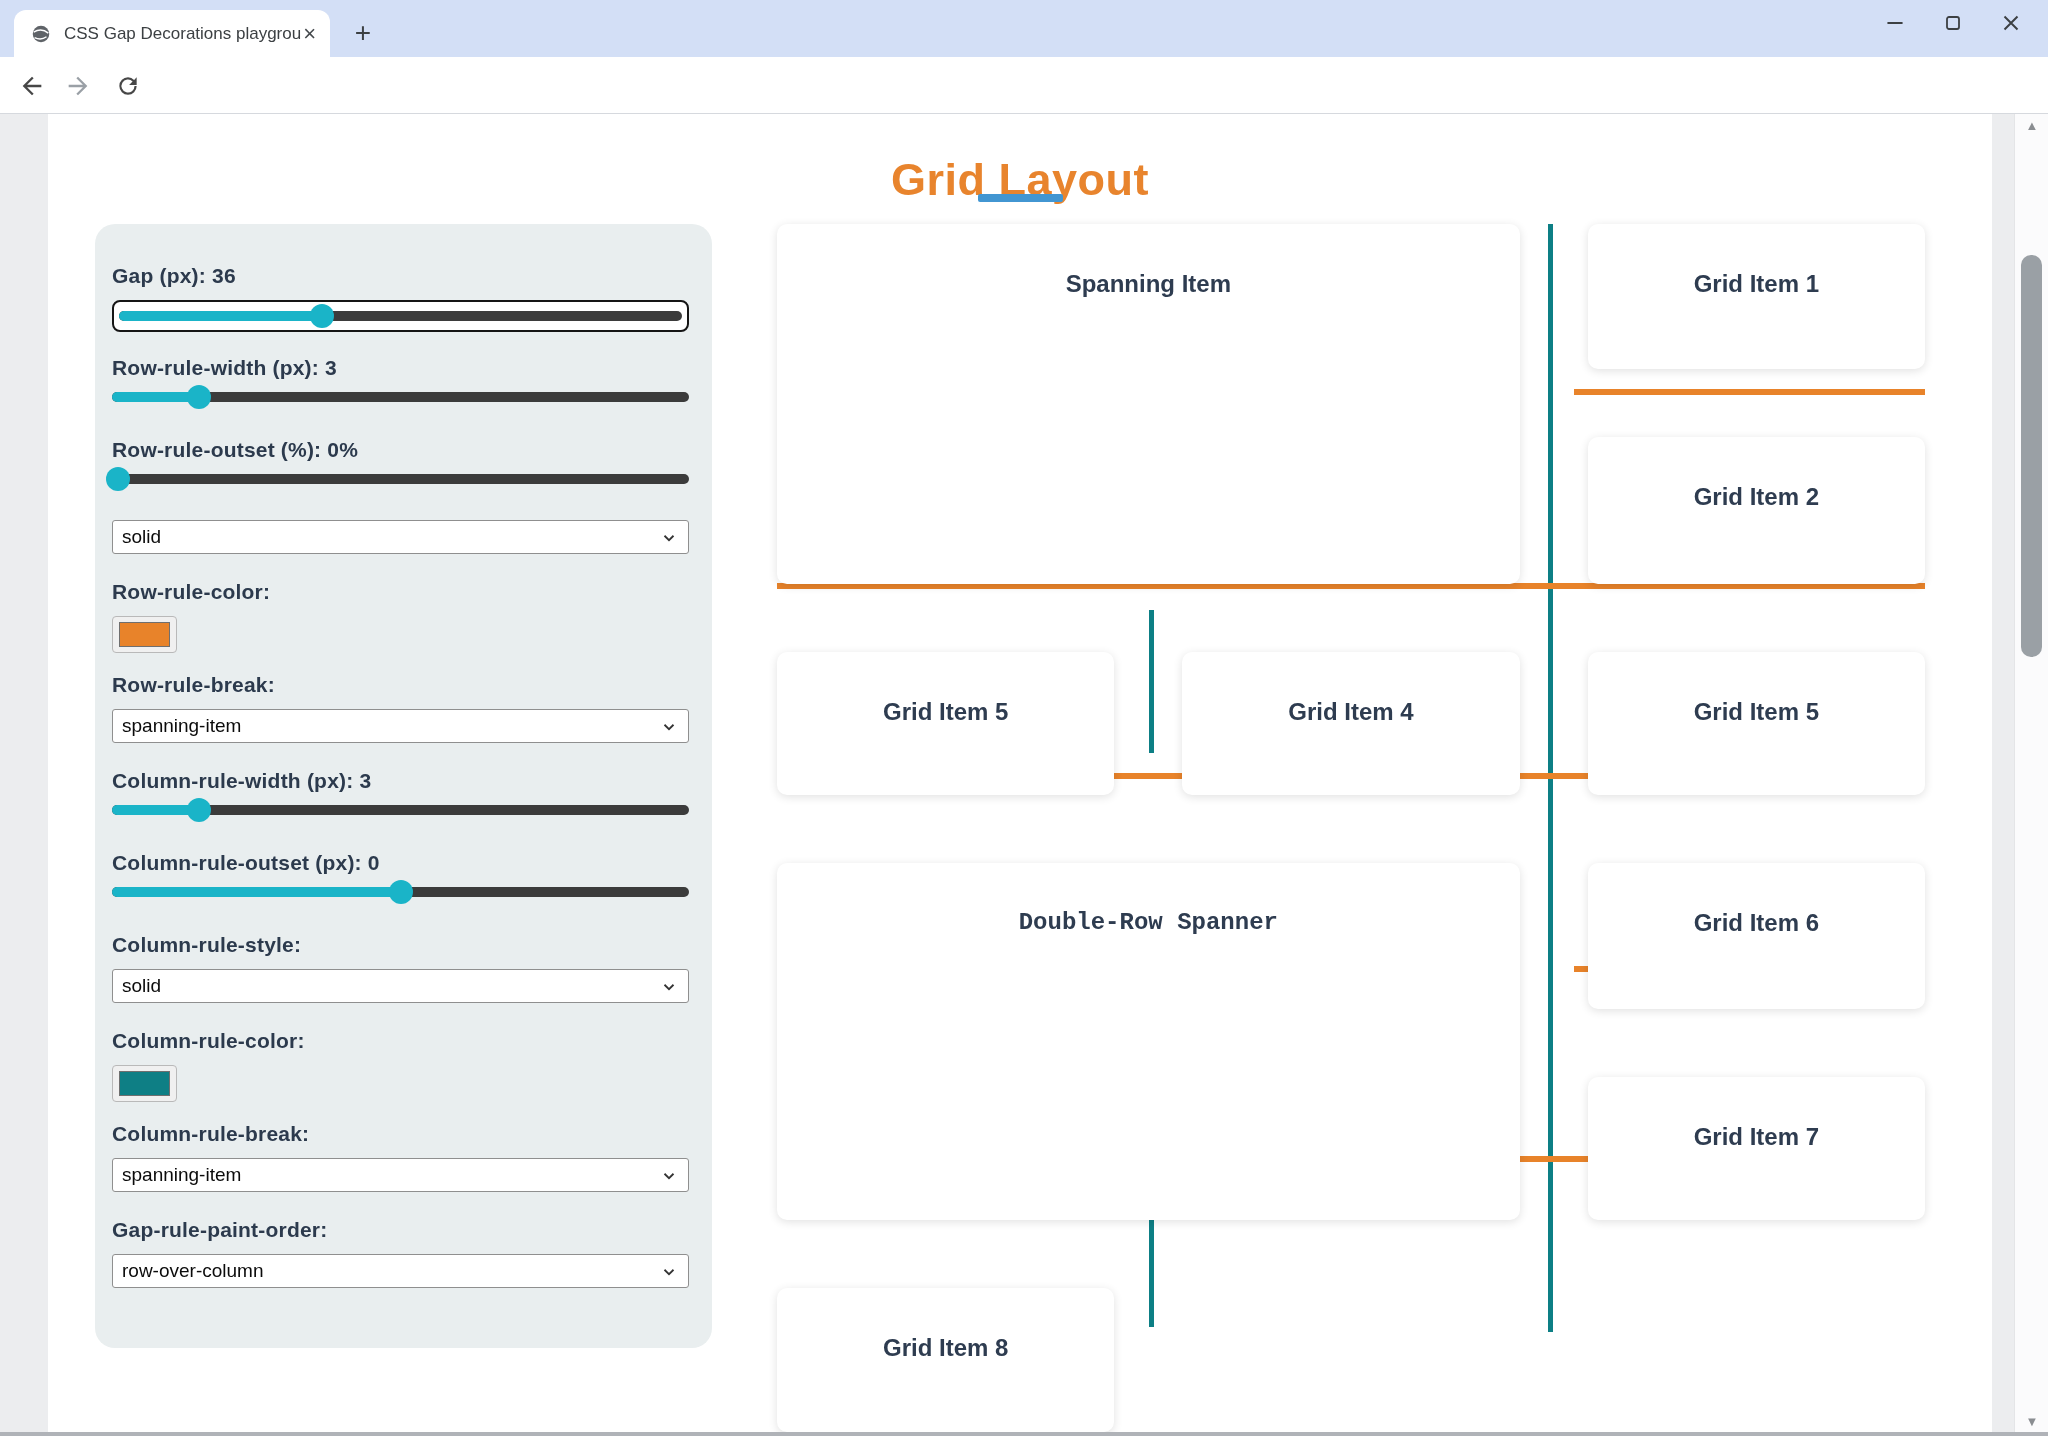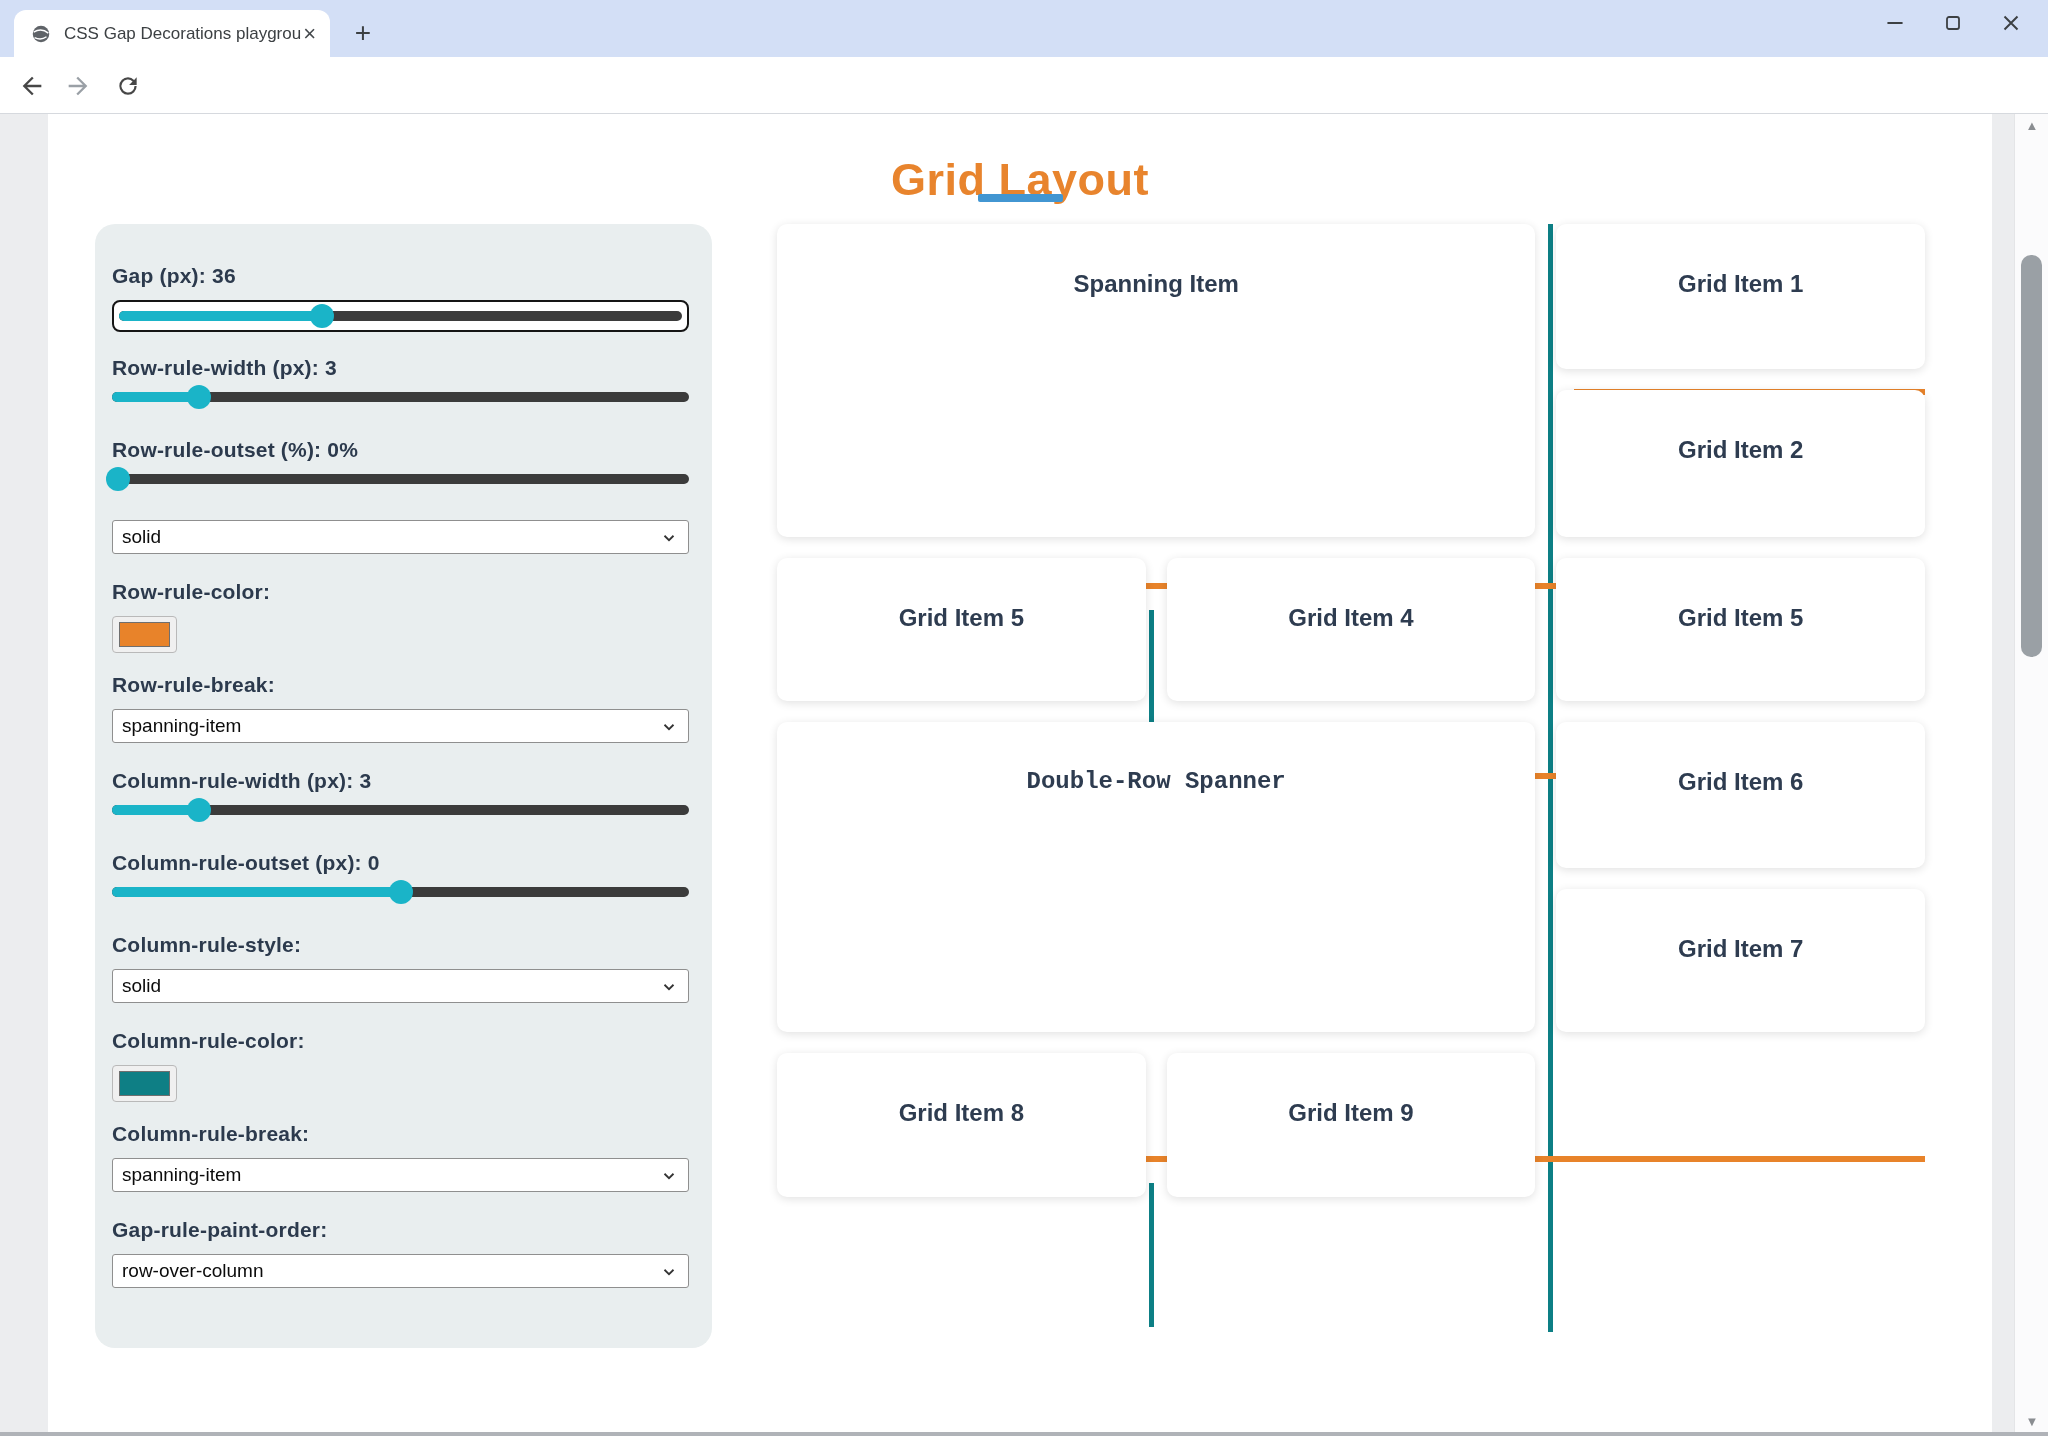--- a/index.html
+++ b/index.html
@@ -46,21 +46,21 @@
   .thumb{position:absolute;top:50%;left:var(--pct);transform:translate(-50%,-50%);width:24px;height:24px;border-radius:50%;background:#1ab4c8;}
   .slider.focused{height:32px;background:#ffffff;border:2px solid #151515;border-radius:8px;padding:0 5px;}
   .slider.focused .track{margin-top:9px;}
   .select{position:relative;width:577px;height:34px;background:#ffffff;border:1px solid #8f8f8f;border-radius:3px;display:flex;align-items:center;padding:0 36px 0 9px;}
   .select-value{font-size:19px;color:#0b0b0b;text-align:center;}
   .select .chev{position:absolute;right:10px;top:8px;}
   .swatch{width:65px;height:37px;background:#f0f0f0;border:1px solid #b9b9b9;border-radius:4px;padding:5px 6px;display:block;}
   .swatch-inner{display:block;width:100%;height:100%;background:var(--sw);border:1px solid #6f6f6f;}
 
   
-  .grid{position:absolute;left:729px;top:110px;width:1148px;display:grid;grid-template-columns:repeat(3,1fr);grid-template-rows:145px 147px 143px 146px 143px 144px;gap:21px;}
+  .grid{position:absolute;left:729px;top:110px;width:1148px;display:grid;grid-template-columns:repeat(3,1fr);grid-template-rows:145px 147px 143px 146px 143px 144px;gap:68px;}
   .card{background:#ffffff;border-radius:10px;box-shadow:0 2px 10px rgba(0,0,0,.12);text-align:center;padding-top:46px;font-size:24px;font-weight:bold;color:#2e3c50;z-index:3;}
   .span-top{grid-column:1/3;grid-row:1/3;}
   .c3r1{grid-column:3;grid-row:1;} .c3r2{grid-column:3;grid-row:2;}
   .c1r3{grid-column:1;grid-row:3;} .c2r3{grid-column:2;grid-row:3;} .c3r3{grid-column:3;grid-row:3;}
   .span-mid{grid-column:1/3;grid-row:4/6;font-family:Liberation Mono, monospace;}
   .c3r4{grid-column:3;grid-row:4;} .c3r5{grid-column:3;grid-row:5;}
   .c1r6{grid-column:1;grid-row:6;} .c2r6{grid-column:2;grid-row:6;}
   .rule{position:absolute;background:var(--rc);}
   .rule-col{width:5px;z-index:1;}
   .rule-row{height:6px;z-index:2;}
@@ -277,21 +277,20 @@
         <div class="card span-top">Spanning Item</div>
         <div class="card c3r1">Grid Item 1</div>
         <div class="card c3r2">Grid Item 2</div>
         <div class="card c1r3">Grid Item 5</div>
         <div class="card c2r3">Grid Item 4</div>
         <div class="card c3r3">Grid Item 5</div>
         <div class="card span-mid">Double-Row Spanner</div>
         <div class="card c3r4">Grid Item 6</div>
         <div class="card c3r5">Grid Item 7</div>
         <div class="card c1r6">Grid Item 8</div>
-        <div class="card c2r6">Grid Item 9</div>
 
         <div class="rule rule-col" style="left: 771px; top: 0px; height: 1108px; --rc: #0d7f85;"></div>
         <div class="rule rule-col" style="left: 372px; top: 386px; height: 143px; --rc: #0d7f85;"></div>
         <div class="rule rule-col" style="left: 372px; top: 959px; height: 144px; --rc: #0d7f85;"></div>
 
         <div class="rule rule-row" style="left: 797px; top: 165px; width: 351px; --rc: #e8832a;"></div>
         <div class="rule rule-row" style="left: 0px; top: 359px; width: 1148px; --rc: #e8832a;"></div>
         <div class="rule rule-row" style="left: 0px; top: 549px; width: 1148px; --rc: #e8832a;"></div>
         <div class="rule rule-row" style="left: 797px; top: 742px; width: 351px; --rc: #e8832a;"></div>
         <div class="rule rule-row" style="left: 0px; top: 932px; width: 1148px; --rc: #e8832a;"></div>

